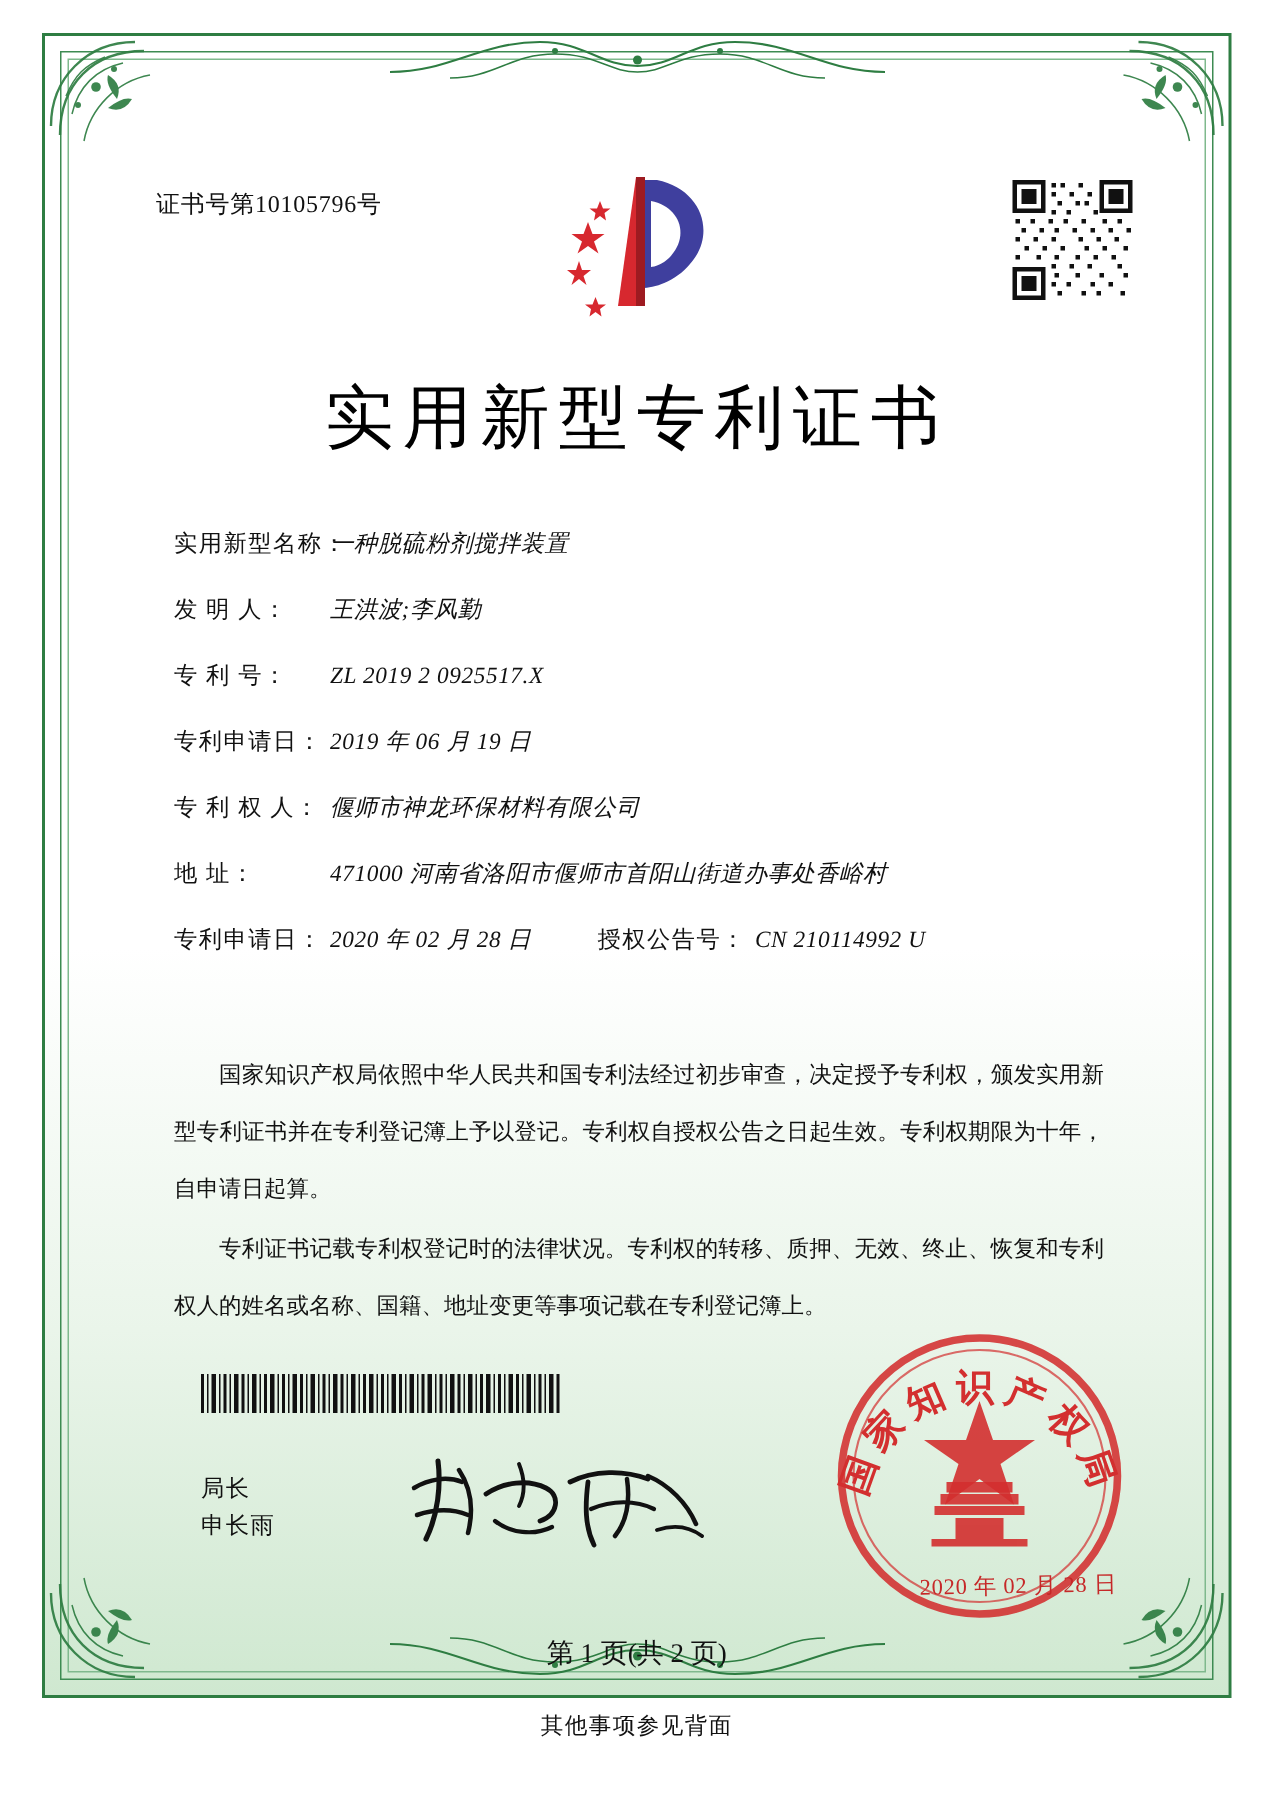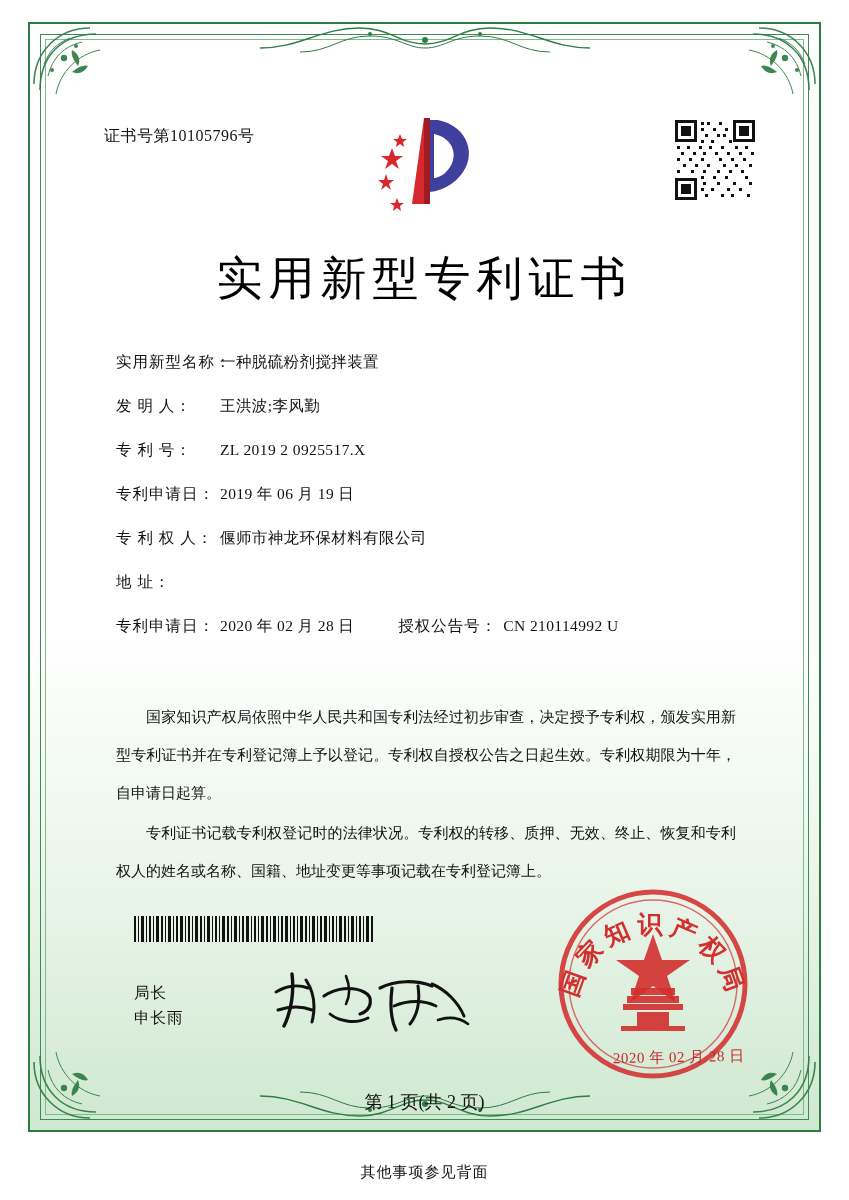--- a/index.html
+++ b/index.html
@@ -135,20 +135,21 @@
     margin-bottom: 23px;
     white-space: nowrap;
   }
   .field-label {
     width: 104px;
     flex: none;
     letter-spacing: 1px;
   }
   .field-value {
     letter-spacing: .4px;
+    font-style: italic;
   }
   .field-row.dual .field-value { margin-right: 44px; }
   .sub-label {
     letter-spacing: 1px;
     margin-right: 6px;
     text-align: right;
   }
 
   
   .body-text {
@@ -208,21 +209,21 @@
     position: absolute;
     left: 0; right: 0;
     bottom: 78px;
     text-align: center;
     font-size: 18px;
     color: #111;
   }
   .footer-note {
     position: absolute;
     left: 0; right: 0;
-    bottom: 10px;
+    bottom: 32px;
     text-align: center;
     font-size: 15px;
     color: #111;
     letter-spacing: 1px;
   }
 </style>
 </head>
 <body>
 
 <div class="cert">
@@ -450,20 +451,21 @@
       <span class="field-value">2019 年 06 月 19 日</span>
     </div>
 
     <div class="field-row">
       <span class="field-label">专 利 权 人：</span>
       <span class="field-value">偃师市神龙环保材料有限公司</span>
     </div>
 
     <div class="field-row">
       <span class="field-label">地 址：</span>
+      <span class="field-value">471000 河南省洛阳市偃师市首阳山街道办事处香峪村</span>
     </div>
 
     <div class="field-row dual">
       <span class="field-label">专利申请日：</span>
       <span class="field-value">2020 年 02 月 28 日</span>
       <span class="sub-label">授权公告号：</span>
       <span class="field-value">CN 210114992 U</span>
     </div>
 
   </div>

